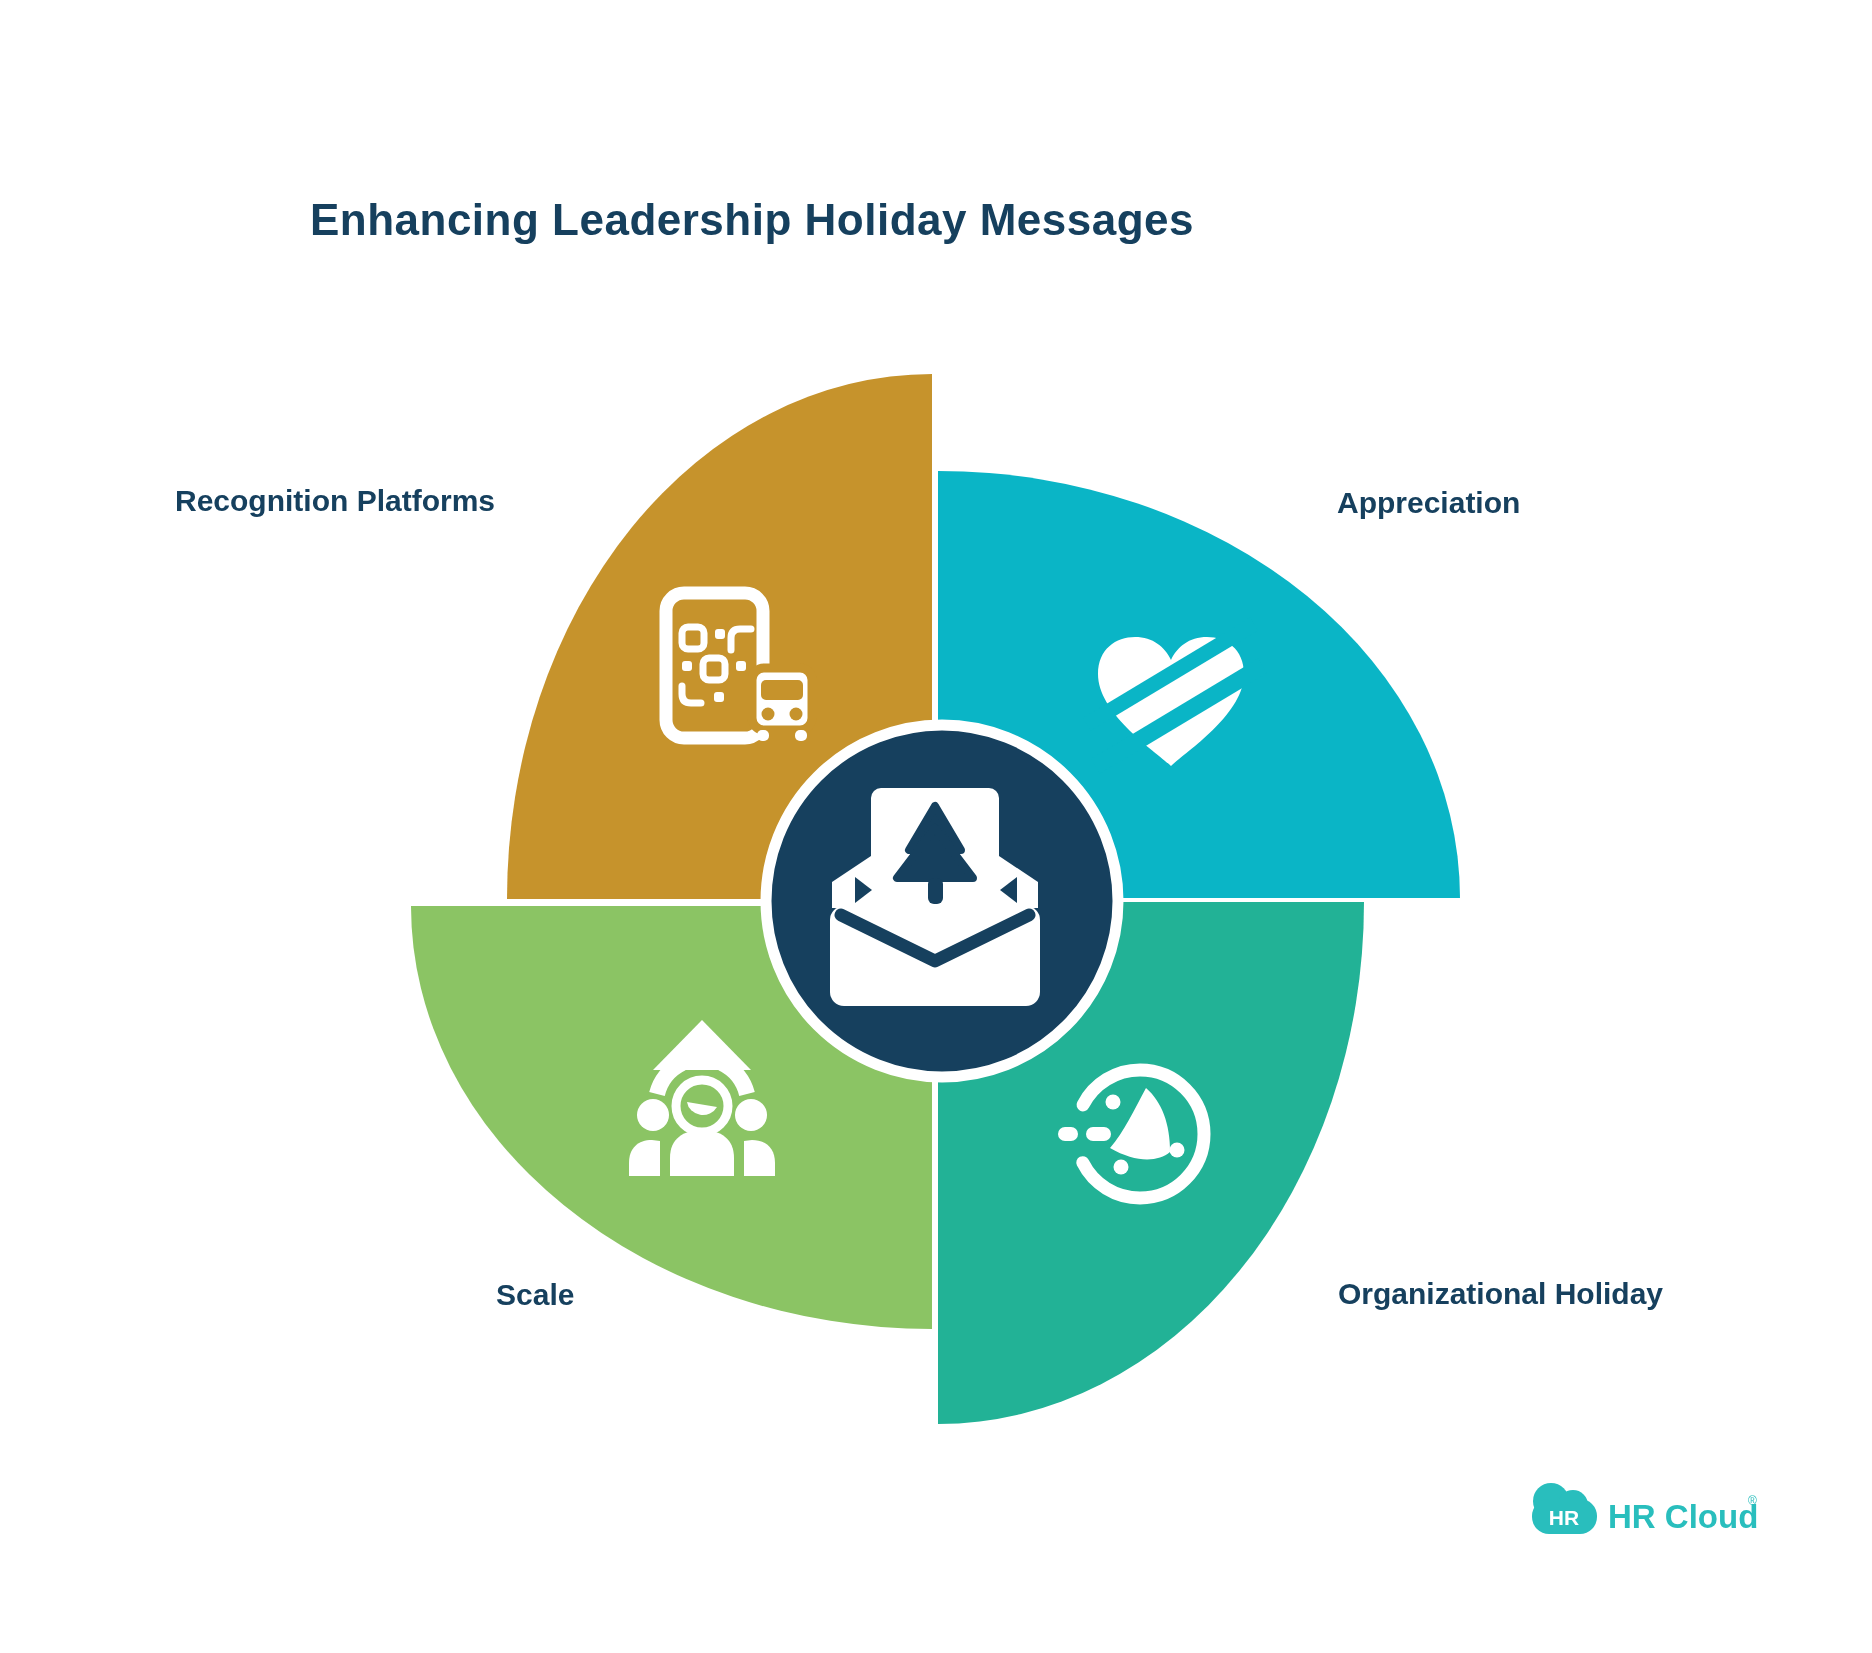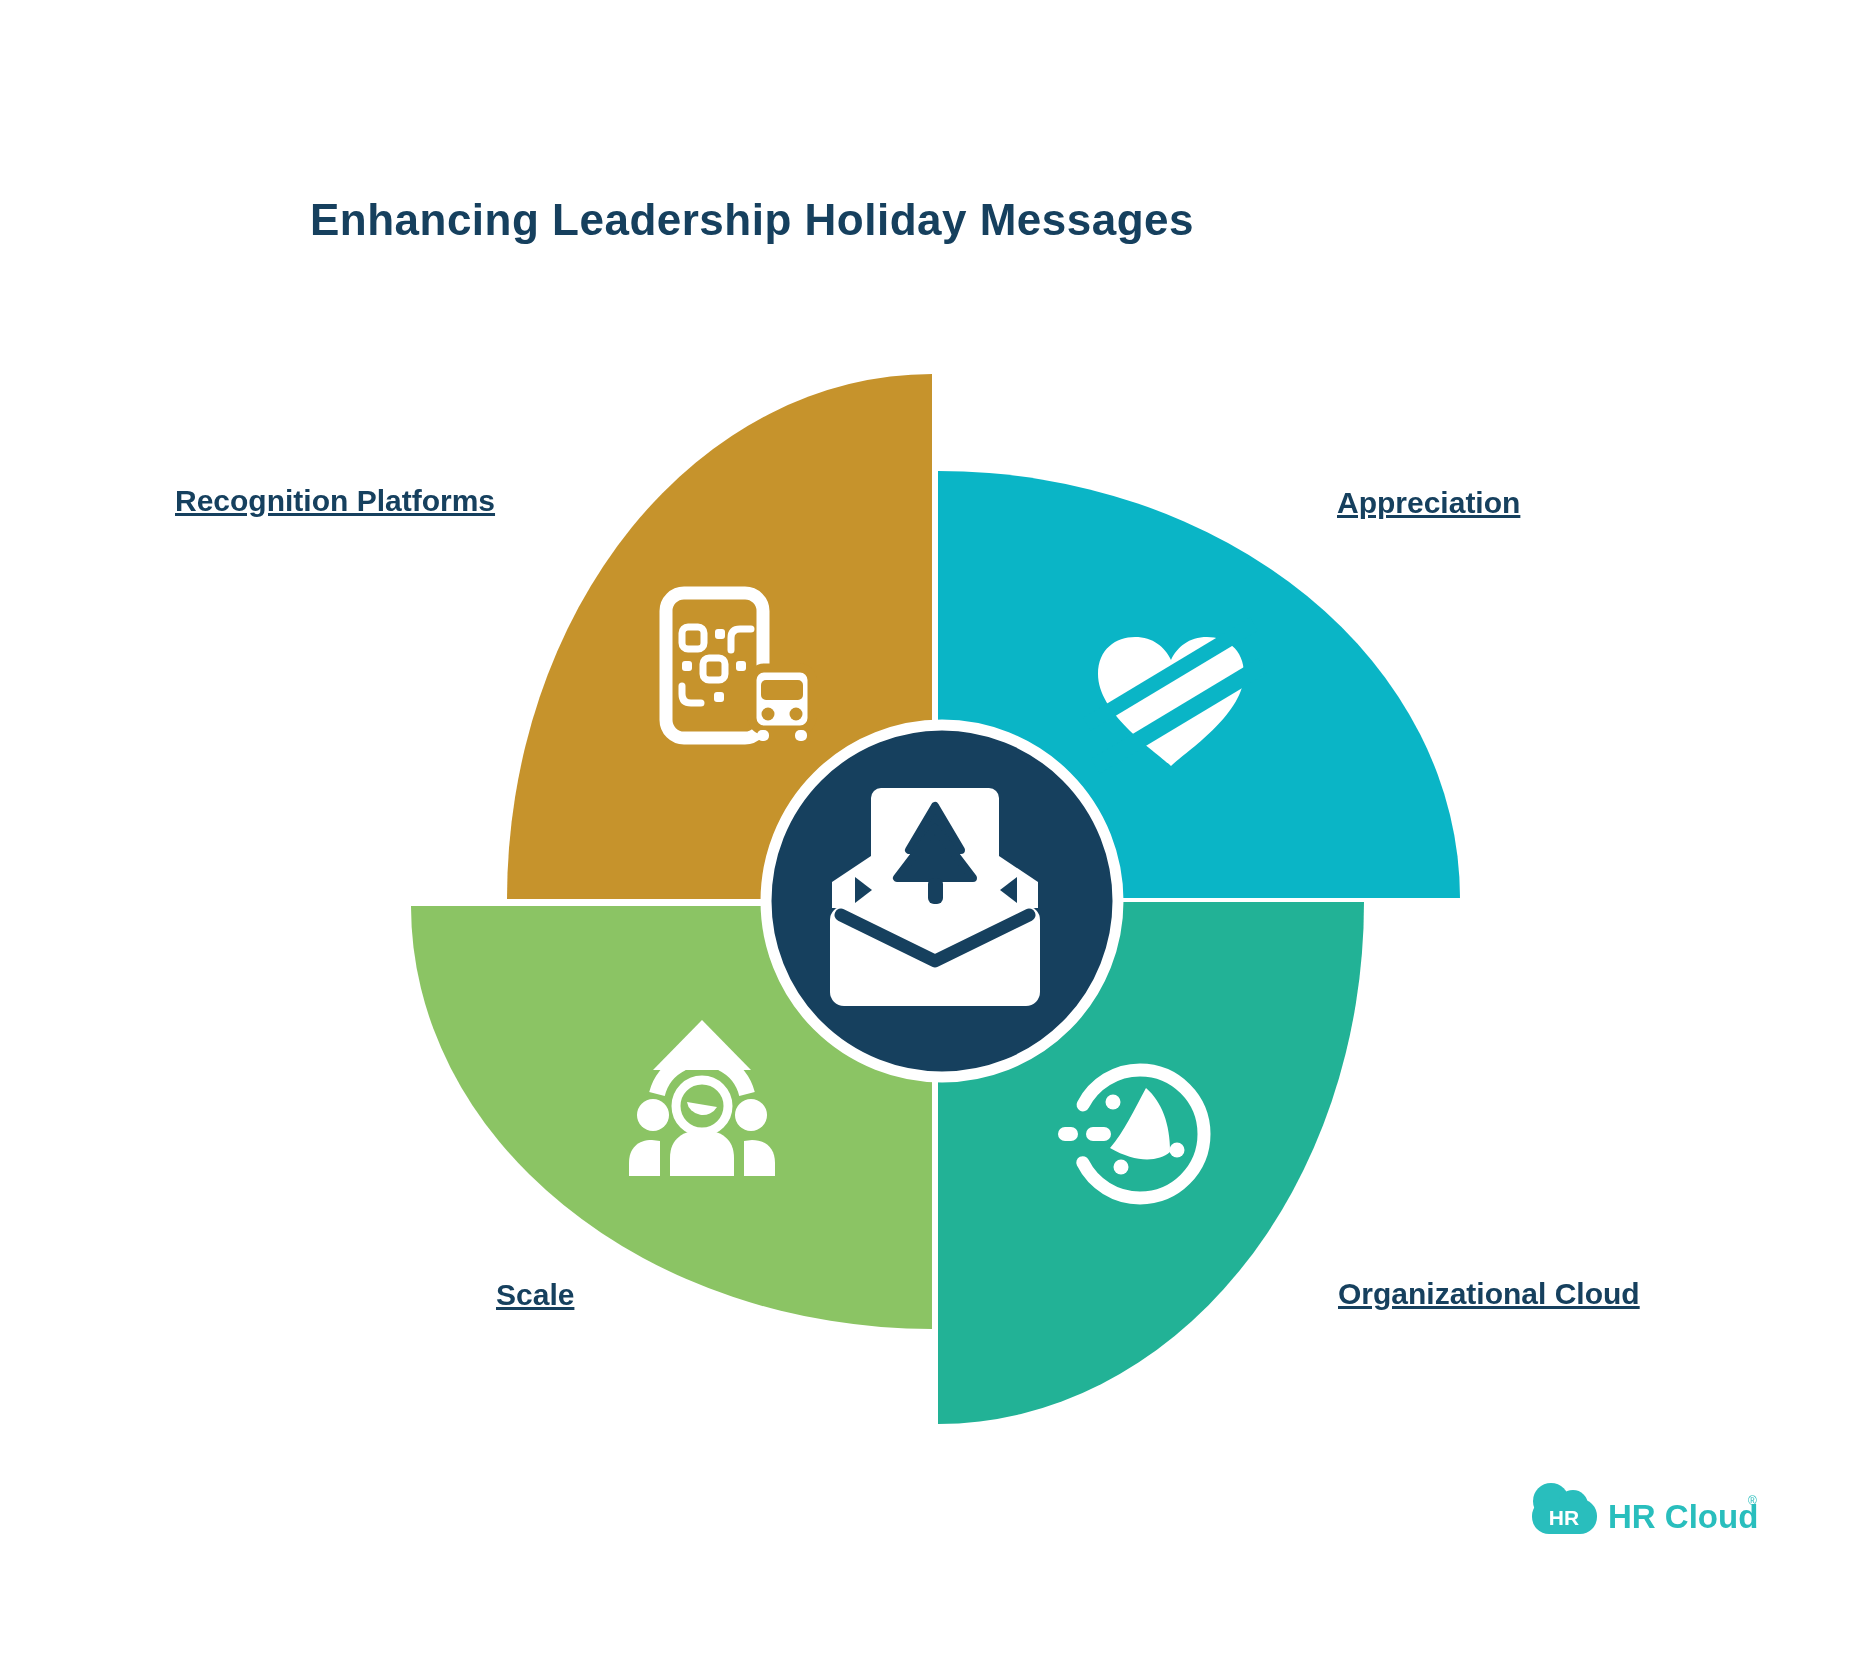--- a/index.html
+++ b/index.html
@@ -8,21 +8,20 @@
     font-family:"Liberation Sans", sans-serif;
   }
   .page-title{
     position:absolute;top:166px;left:0;width:1504px;
     text-align:center;font-size:44px;font-weight:bold;color:#16405E;
     letter-spacing:0.5px;
   }
   .seg-label{
     position:absolute;font-size:30px;font-weight:bold;color:#16405E;
     white-space:nowrap;
-    text-decoration:underline;
   }
   .label-tl{left:175px;top:484px;}
   .label-tr{left:1337px;top:486px;}
   .label-bl{left:448px;top:1278px;margin-left:48px;}
   .label-br{left:1338px;top:1277px;}
   .diagram-svg{position:absolute;left:0;top:0;}
   .logo{
     position:absolute;left:1528px;top:1481px;width:260px;height:70px;
   }
 </style>
@@ -113,21 +112,21 @@
       </g>
       <rect x="830" y="906" width="210" height="100" rx="14" fill="#fff"></rect>
       <path d="M841,915 L935,961 L1029,915" fill="none" stroke-width="13" stroke-linecap="round" stroke-linejoin="round" stroke="#16405E"></path>
     </g>
   </g>
 </svg>
 
 <div class="seg-label label-tl">Recognition Platforms</div>
 <div class="seg-label label-tr">Appreciation</div>
 <div class="seg-label label-bl">Scale</div>
-<div class="seg-label label-br">Organizational Cloud</div>
+<div class="seg-label label-br">Organizational Holiday</div>
 
 <svg class="logo" width="260" height="70" viewBox="1528 1481 260 70" xmlns="http://www.w3.org/2000/svg">
   <g>
     <circle cx="1551" cy="1501" r="18" fill="#29BEBD"></circle>
     <circle cx="1573" cy="1505" r="15" fill="#29BEBD"></circle>
     <rect x="1532" y="1499" width="65" height="35" rx="17" fill="#29BEBD"></rect>
     <text x="1564" y="1525" text-anchor="middle" font-size="21" font-weight="bold" font-family="Liberation Sans, sans-serif" fill="#FFFFFF">HR</text>
   </g>
   <text x="1608" y="1528" font-size="33" font-weight="bold" font-family="Liberation Sans, sans-serif" fill="#29BEBD">HR Cloud</text>
   <text x="1748" y="1505" font-size="12" font-family="Liberation Sans, sans-serif" fill="#29BEBD">®</text>

